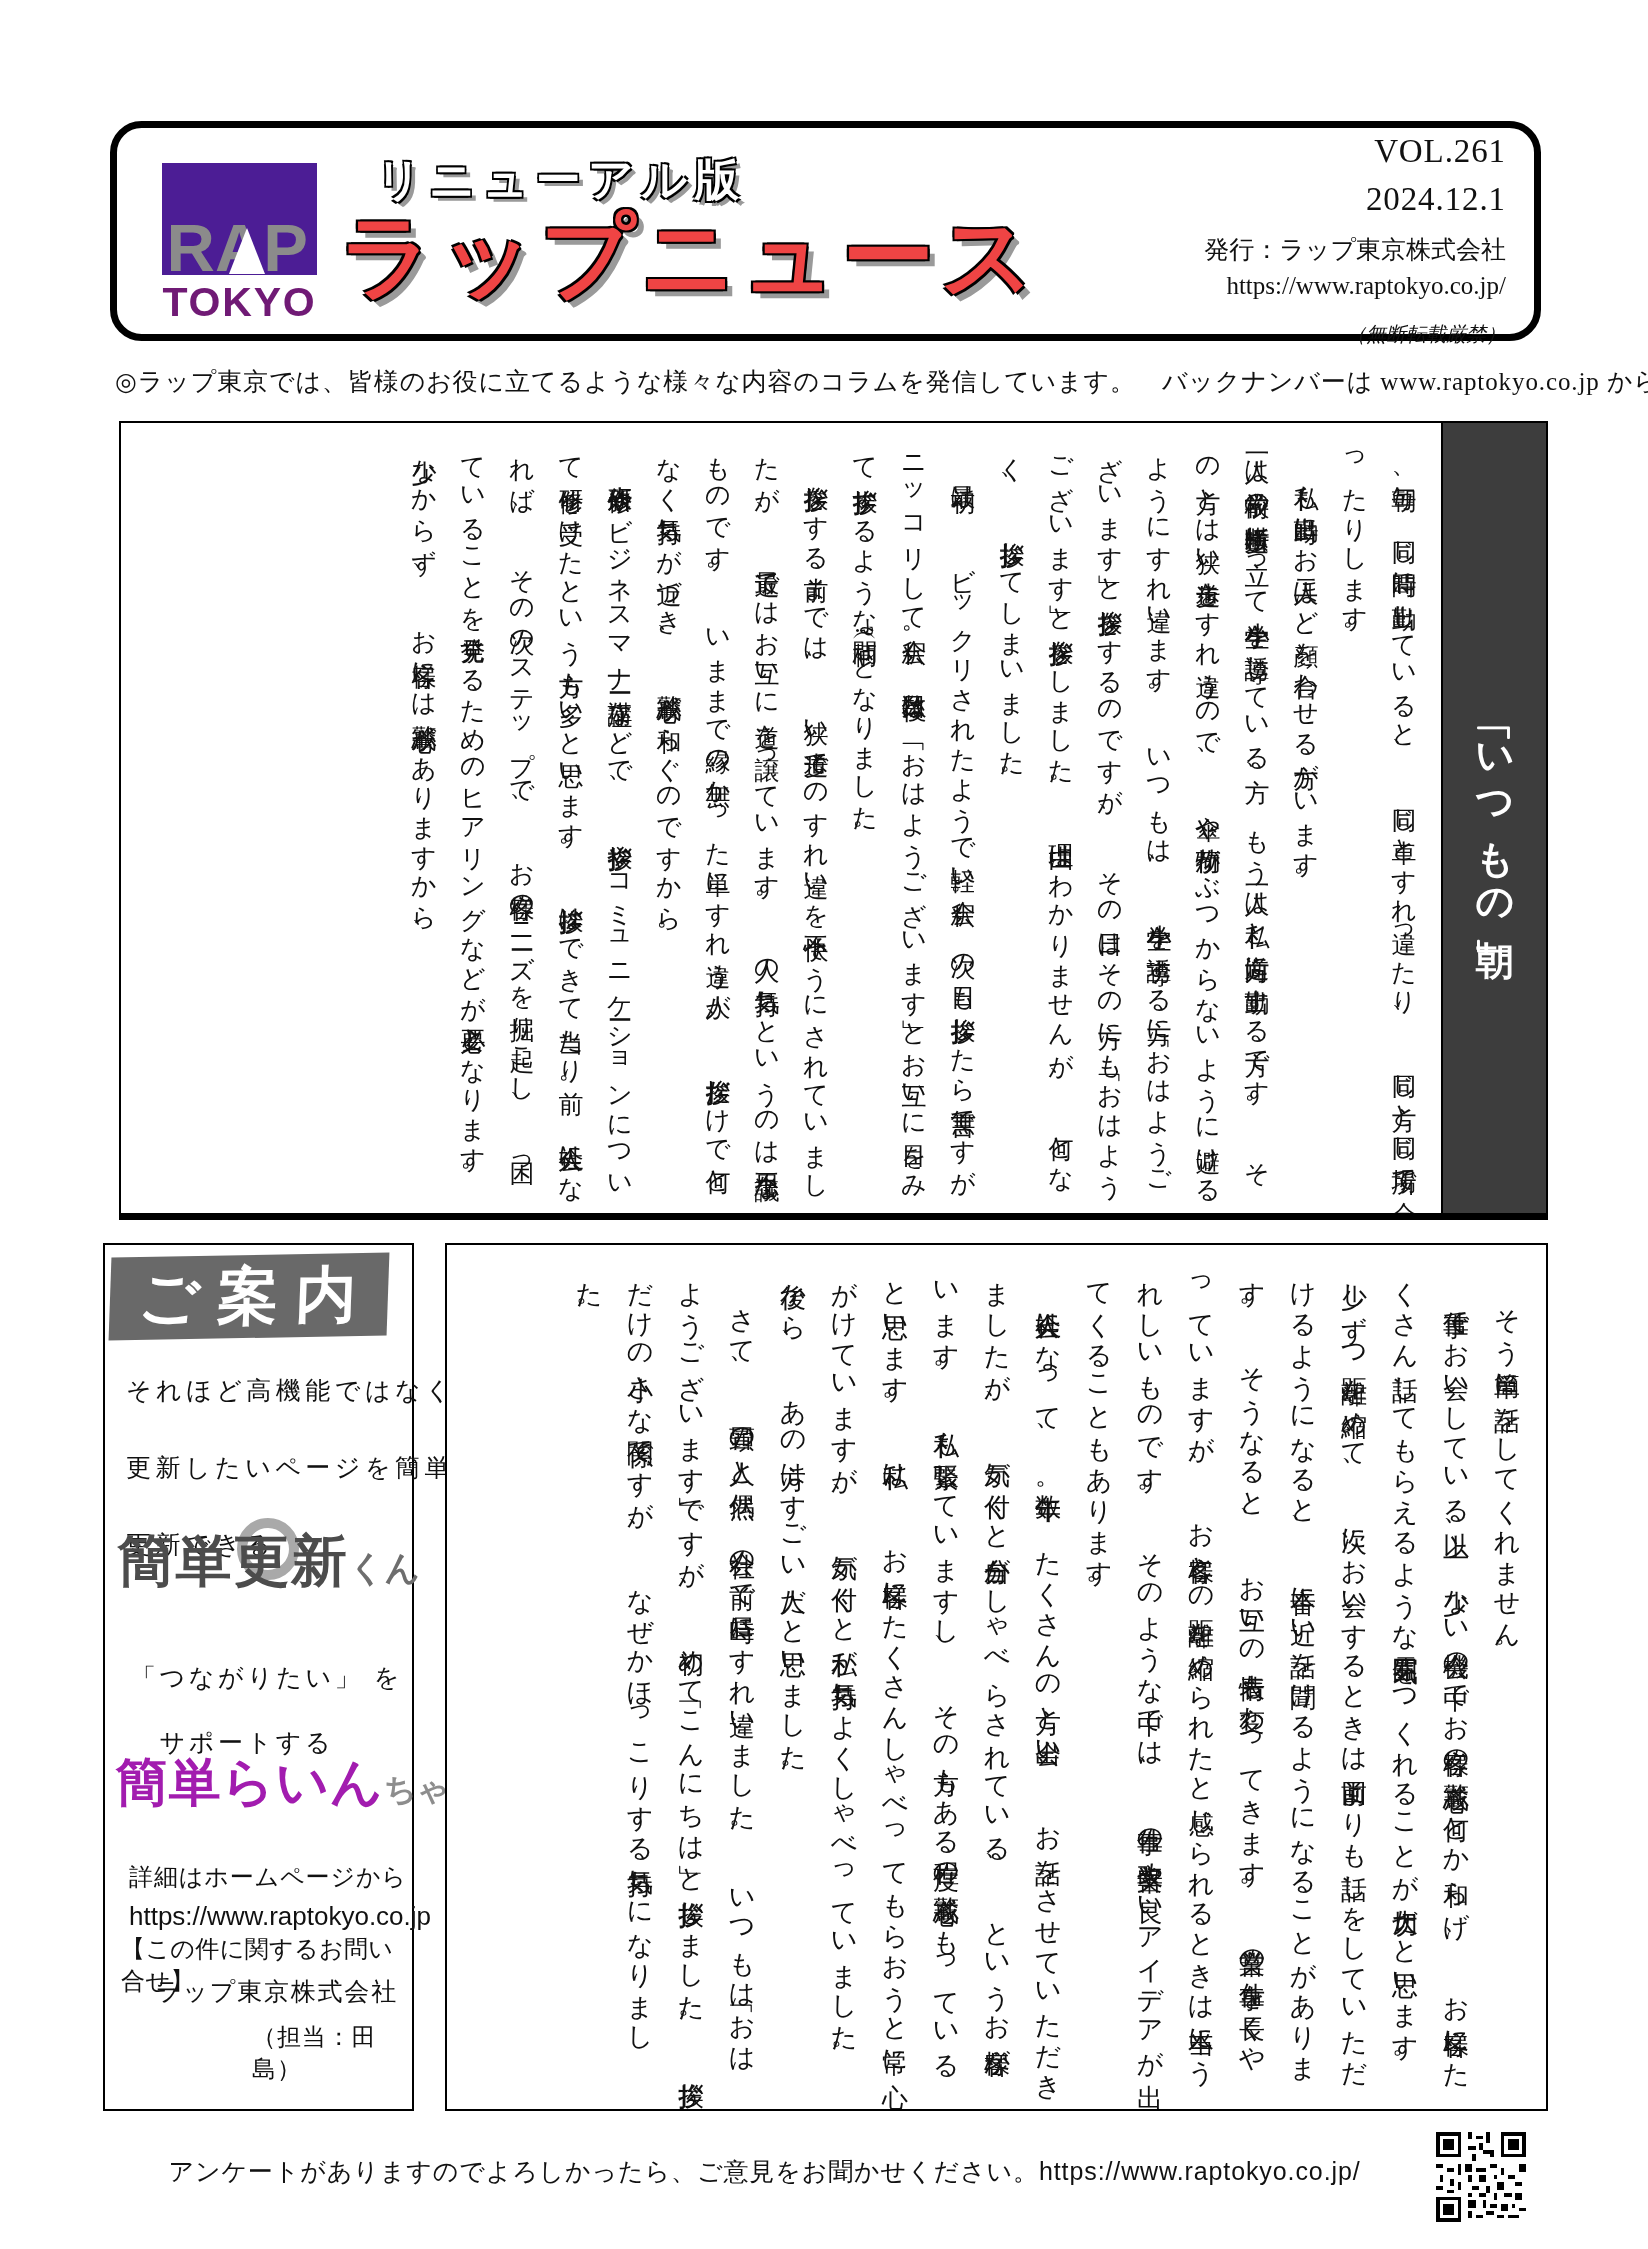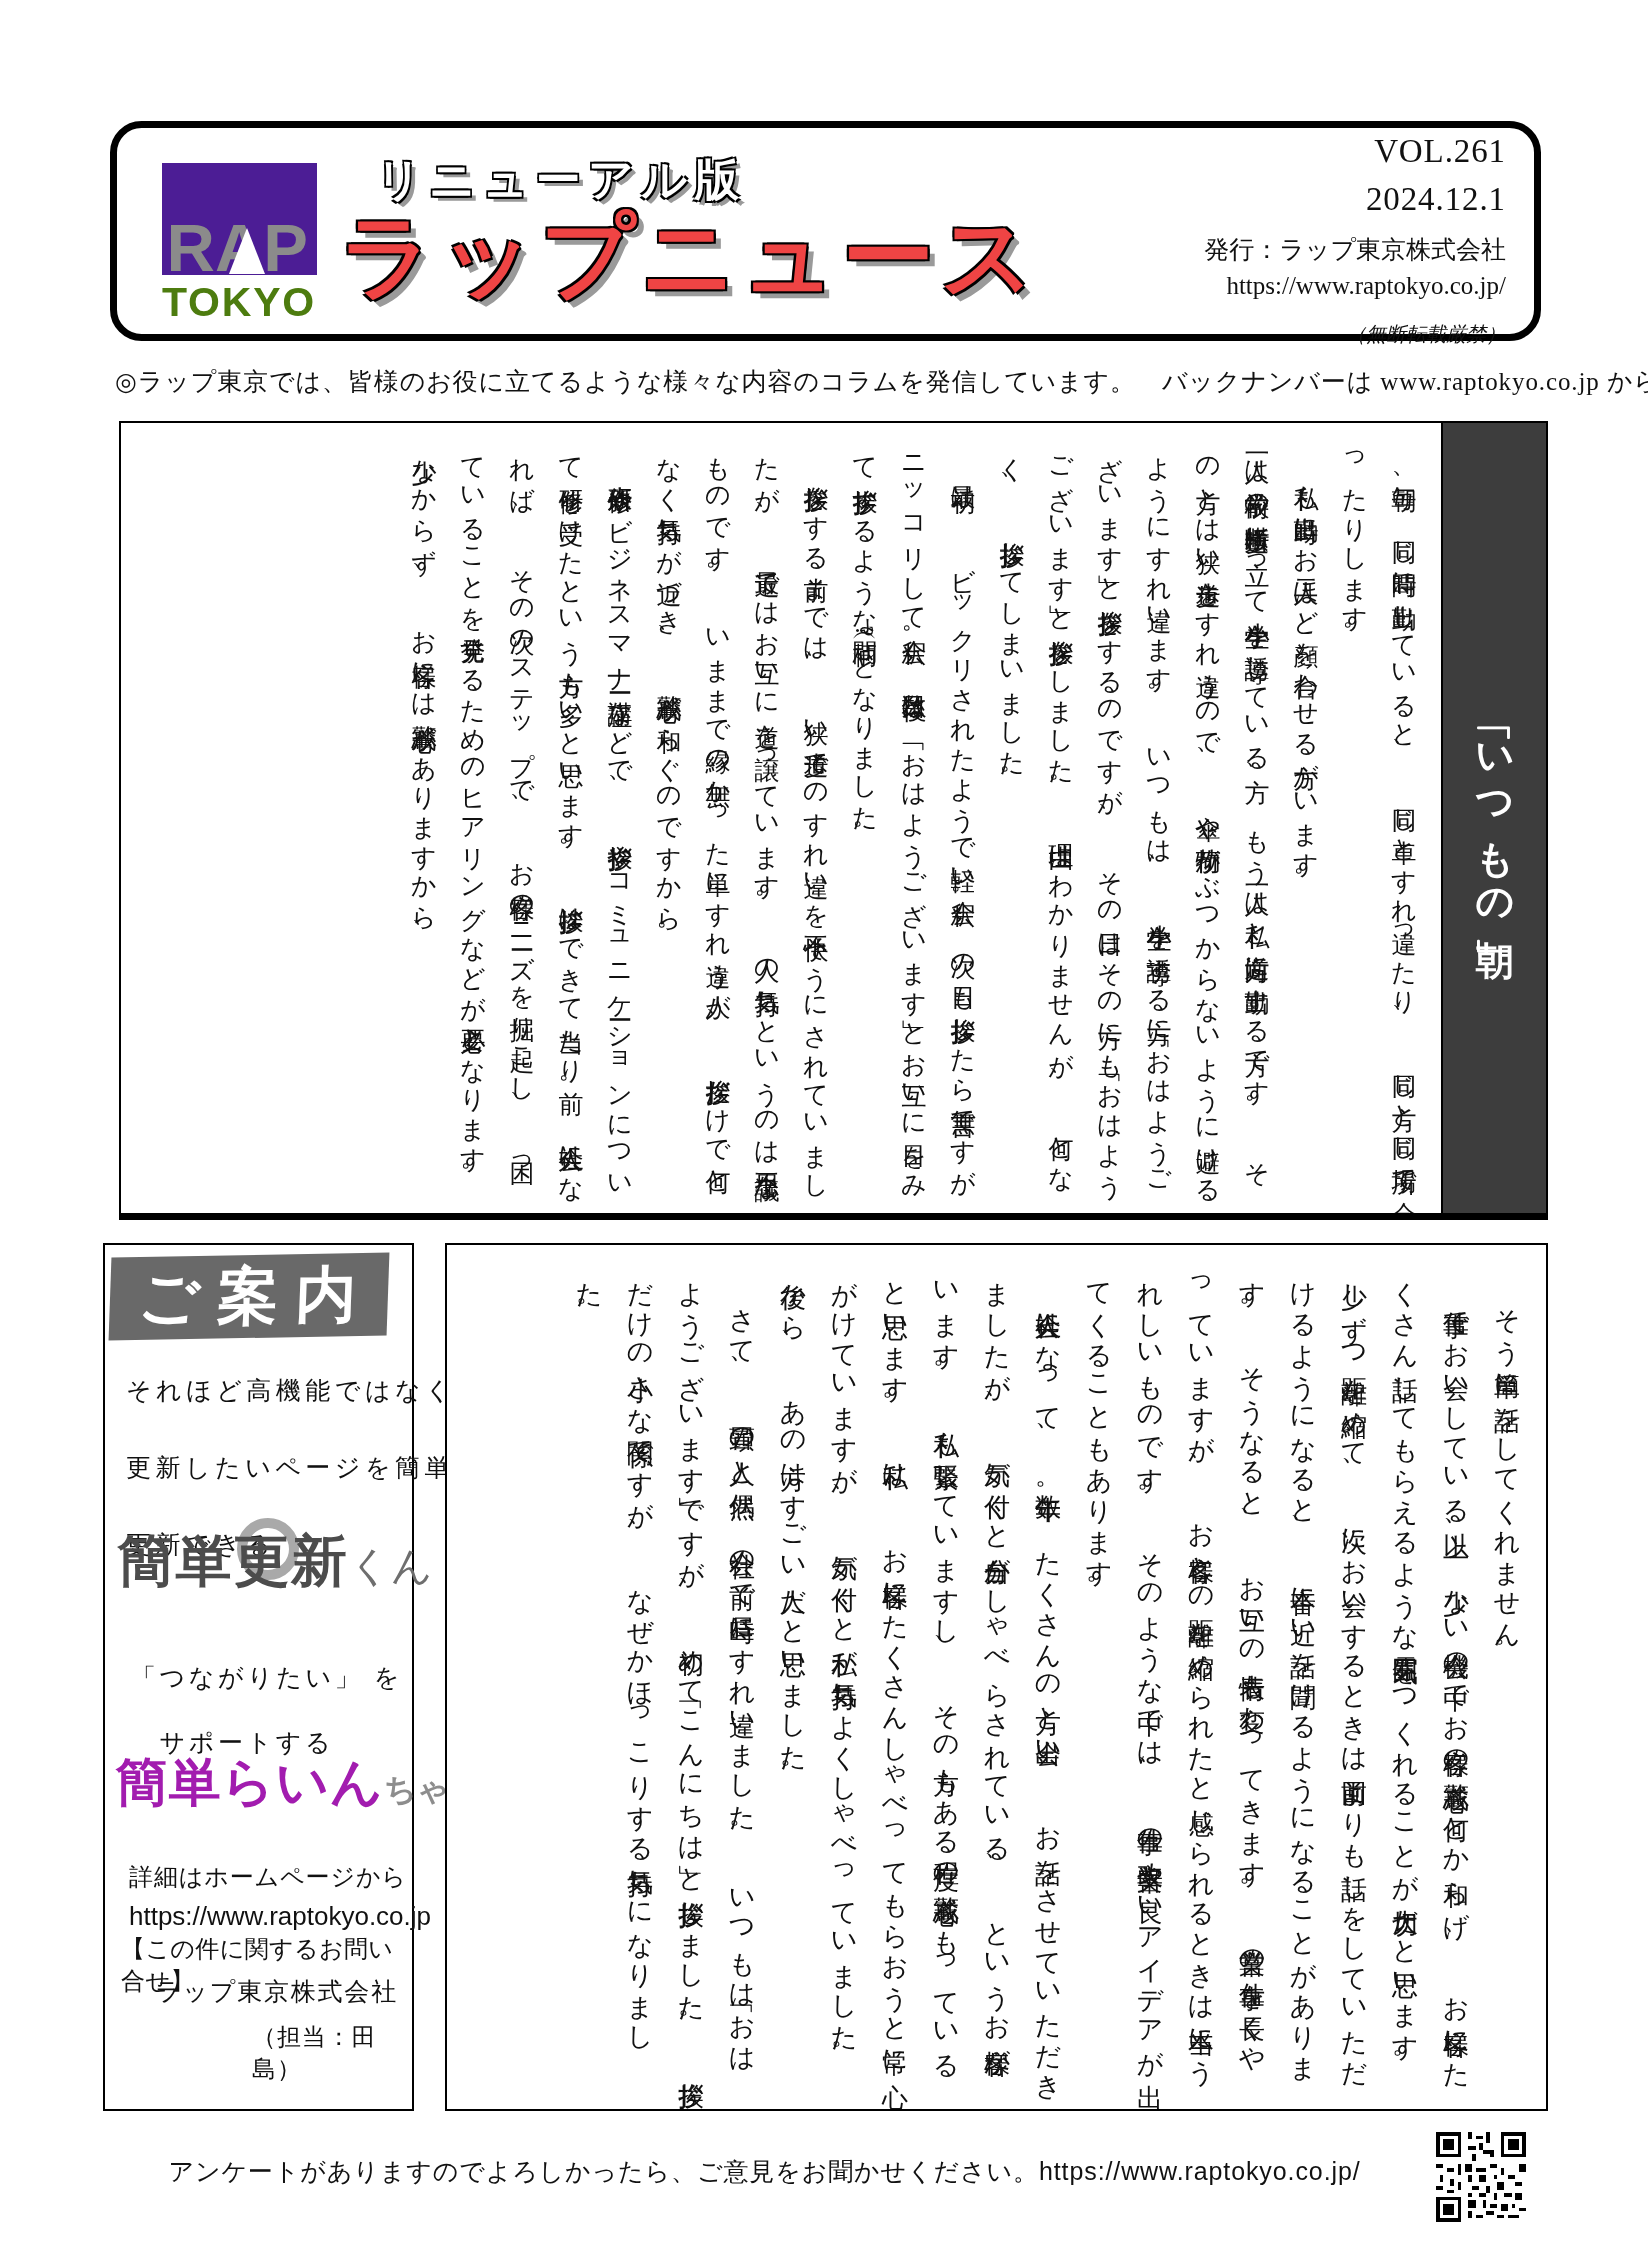--- a/index.html
+++ b/index.html
@@ -10,23 +10,23 @@
   
   .header-box{
     position:absolute;left:110px;top:121px;width:1431px;height:220px;
     border:7.2px solid #000;border-radius:31.5px;background:#fff;box-sizing:border-box;
   }
   .logo-box{position:absolute;left:45px;top:35px;width:155px;height:112px;background:#4c1d95;}
   .logo-rap{position:absolute;left:4.5px;bottom:-6.3px;font-family:"Liberation Sans","DejaVu Sans",sans-serif;
     font-weight:bold;font-size:67px;line-height:67px;color:#8b8b8b;letter-spacing:0;}
   .logo-a-triangle{position:absolute;left:67px;bottom:0.9px;width:0;height:0;
     border-left:18px solid transparent;border-right:18px solid transparent;border-bottom:46px solid #ffffff;}
-  .logo-tokyo{position:absolute;left:45px;top:151px;width:155px;text-align:left;
+  .logo-tokyo{position:absolute;left:45px;top:151px;width:155px;text-align:center;
     font-family:"Liberation Sans","DejaVu Sans",sans-serif;font-weight:bold;font-size:41px;
-    color:#4d7c0f;letter-spacing:1.8px;}
+    color:#701a75;letter-spacing:1.8px;}
   .edition-label{
     position:absolute;left:259px;top:22px;
     font-family:"Liberation Sans","DejaVu Sans",sans-serif;font-weight:bold;font-size:45px;
     color:#fff;letter-spacing:7.2px;
     text-shadow:-1.8px -1.8px 0 #000,1.8px -1.8px 0 #000,-1.8px 1.8px 0 #000,1.8px 1.8px 0 #000,5.4px 5.4px 0 #9a9a9a;
   }
   .header-title{
     position:absolute;left:223px;top:67px;
     font-family:"Liberation Sans","DejaVu Sans",sans-serif;font-weight:bold;font-size:92px;
     color:#ef4444;letter-spacing:6.3px;
@@ -67,21 +67,21 @@
   }
   .sidebar-banner{
     position:absolute;left:5.4px;top:10px;width:278px;height:83px;background:#696969;
     transform:skew(-2deg,-1deg);display:flex;align-items:center;justify-content:center;
   }
   .sidebar-banner-label{color:#ffffff;font-size:61px;font-weight:bold;letter-spacing:17px;padding-left:13.5px;}
   .sidebar-intro{position:absolute;left:21px;top:107px;font-size:25px;line-height:77px;letter-spacing:4.5px;white-space:nowrap;}
   .product1{position:absolute;left:12.6px;top:279px;white-space:nowrap;}
   .product-circle{position:absolute;left:119px;top:-6.3px;width:62px;height:62px;border:10.8px solid #a9a9a9;border-radius:50%;box-sizing:border-box;}
   .product1-main{position:relative;font-size:56px;font-weight:bold;color:#4c4c4c;letter-spacing:1.8px;}
-  .product1-suffix{position:relative;font-size:41px;font-weight:normal;color:#6e6e6e;}
+  .product1-suffix{position:relative;font-size:35px;font-weight:bold;color:#6e6e6e;}
   .sidebar-support{position:absolute;left:26px;top:400px;font-size:25px;line-height:65px;letter-spacing:3.6px;white-space:nowrap;}
   .product2{position:absolute;left:10.8px;top:503px;white-space:nowrap;}
   .product2-main{font-size:52px;font-weight:bold;color:#a21caf;letter-spacing:0.9px;}
   .product2-suffix{font-size:32px;font-weight:bold;color:#8d8d8d;}
   .sidebar-details{position:absolute;left:24px;top:616px;}
   .sidebar-details-label{font-size:24px;letter-spacing:0.9px;}
   .sidebar-details-url{font-size:26px;margin-top:8px;}
   .contact-heading{position:absolute;left:16px;top:688px;font-size:24px;letter-spacing:0.4px;}
   .contact-company{position:absolute;left:50px;top:730px;font-size:25px;letter-spacing:1.8px;}
   .contact-person{position:absolute;left:147px;top:776px;font-size:24px;letter-spacing:0.9px;}

